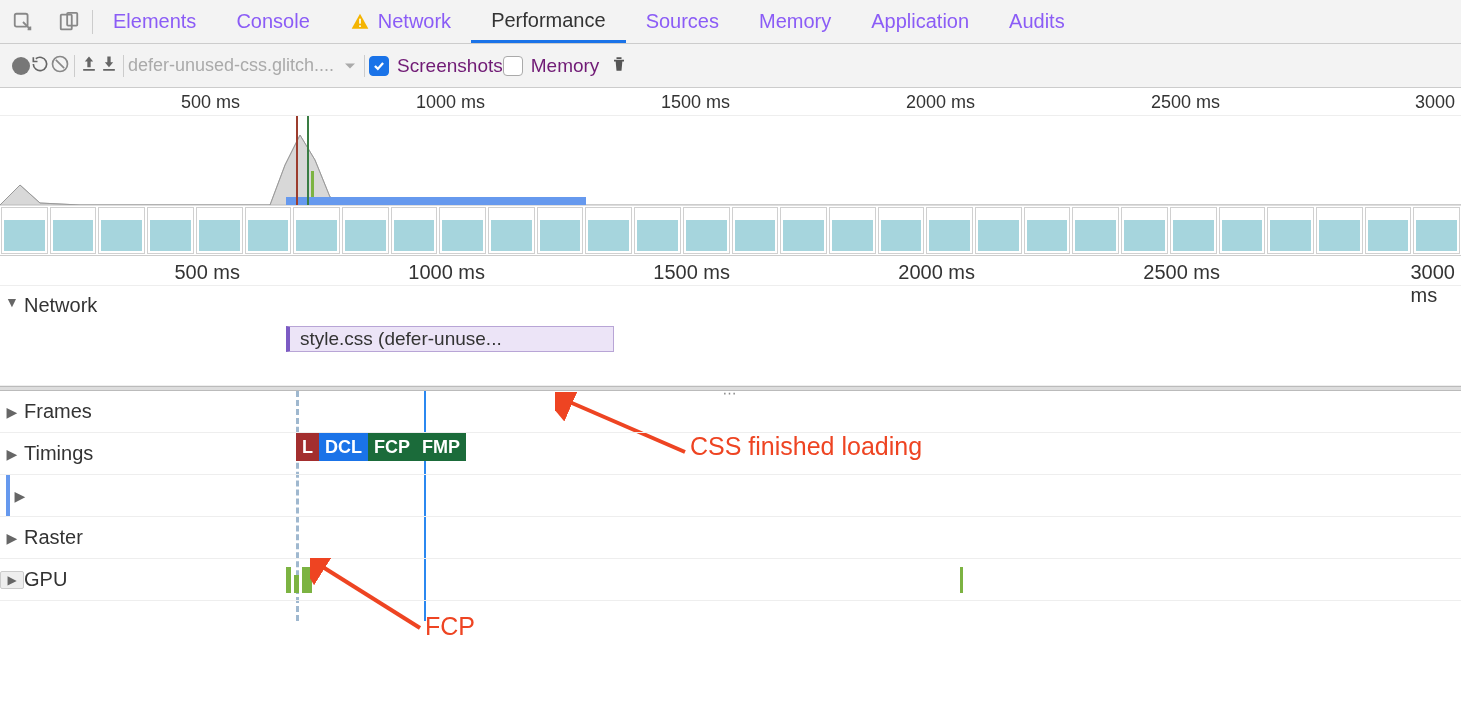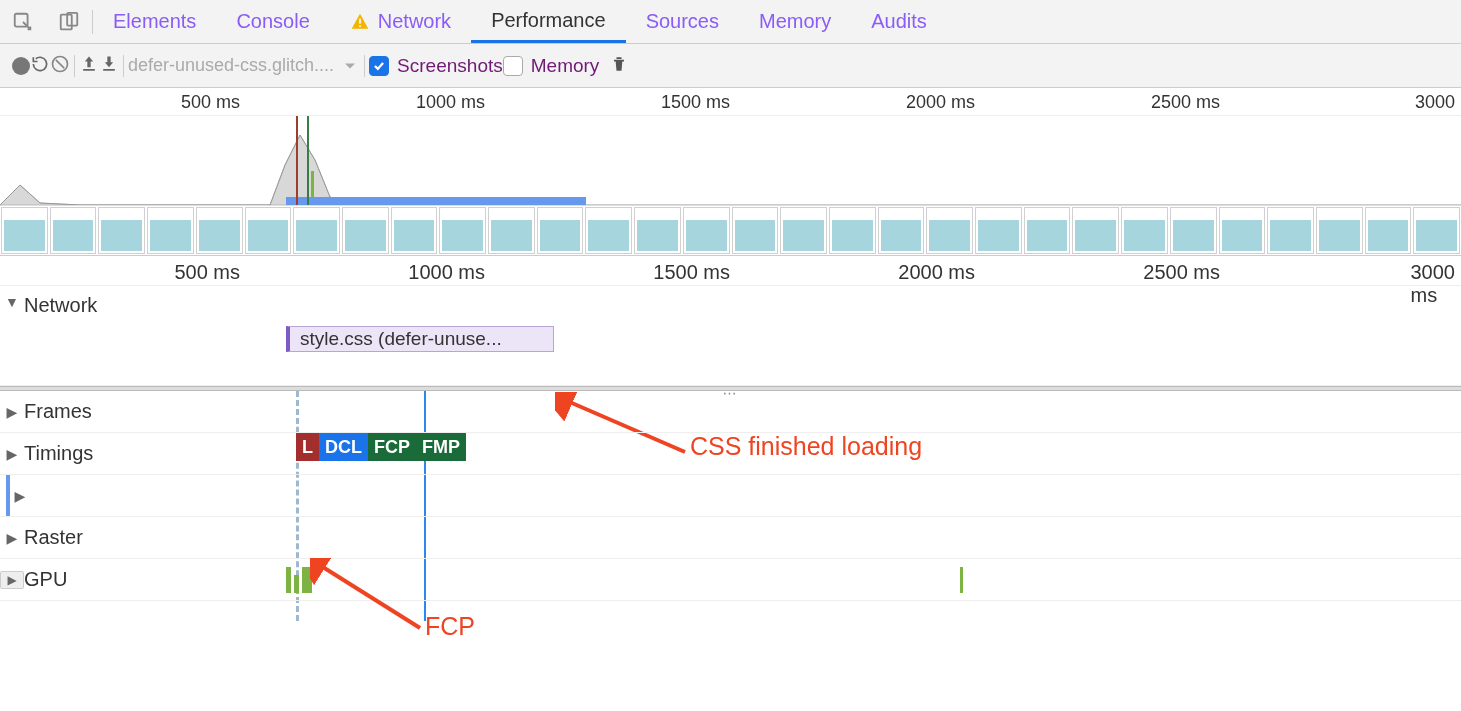--- a/index.html
+++ b/index.html
@@ -48,21 +48,21 @@
 .ruler2 { position: relative; height: 30px; border-bottom: 1px solid #eee; }
 .ruler2 .tick { position: absolute; top: 5px; font-size: 20px; color: #333; transform: translateX(-100%); }
 
 
 .tracks { position: relative; }
 .track-row { position: relative; height: 42px; border-bottom: 1px solid #eee; display: flex; align-items: center; }
 .track-arrow { width: 24px; display: flex; justify-content: center; color: #666; font-size: 14px; }
 .track-label { font-size: 20px; color: #333; white-space: nowrap; }
 .network-track { height: 100px; }
 
-.css-block { position: absolute; left: 286px; top: 40px; height: 26px; width: 268px; background: #ece4f7; border: 1px solid #b8a5d6; border-left: 4px solid #7c5bc4; display: flex; align-items: center; padding-left: 10px; font-size: 19px; color: #333; overflow: hidden; white-space: nowrap; }
+.css-block { position: absolute; left: 286px; top: 40px; height: 26px; width: 328px; background: #ece4f7; border: 1px solid #b8a5d6; border-left: 4px solid #7c5bc4; display: flex; align-items: center; padding-left: 10px; font-size: 19px; color: #333; overflow: hidden; white-space: nowrap; }
 
 
 .h-sep { height: 5px; background: #ddd; position: relative; border-top: 1px solid #bbb; border-bottom: 1px solid #bbb; }
 .h-sep .dots { position: absolute; left: 50%; top: -2px; transform: translateX(-50%); color: #888; letter-spacing: 2px; }
 
 
 .lower-tracks { position: relative; }
 .timing-badges { position: absolute; left: 296px; top: 0; display: flex; height: 28px; align-items: stretch; }
 .tb { color: #fff; font-size: 18px; font-weight: bold; padding: 2px 6px; display: flex; align-items: center; }
 .tb.red { background: #a32e2e; }
@@ -116,20 +116,23 @@
         <span>Network</span>
       </div>
       <div class="tab active">
         <span>Performance</span>
       </div>
       <div class="tab">
         <span>Sources</span>
       </div>
       <div class="tab">
         <span>Memory</span>
+      </div>
+      <div class="tab">
+        <span>Application</span>
       </div>
       <div class="tab">
         <span>Audits</span>
       </div>
     </div>
 </div>
 
 <div class="toolbar">
   <div class="record-dot"></div>
   <div>

